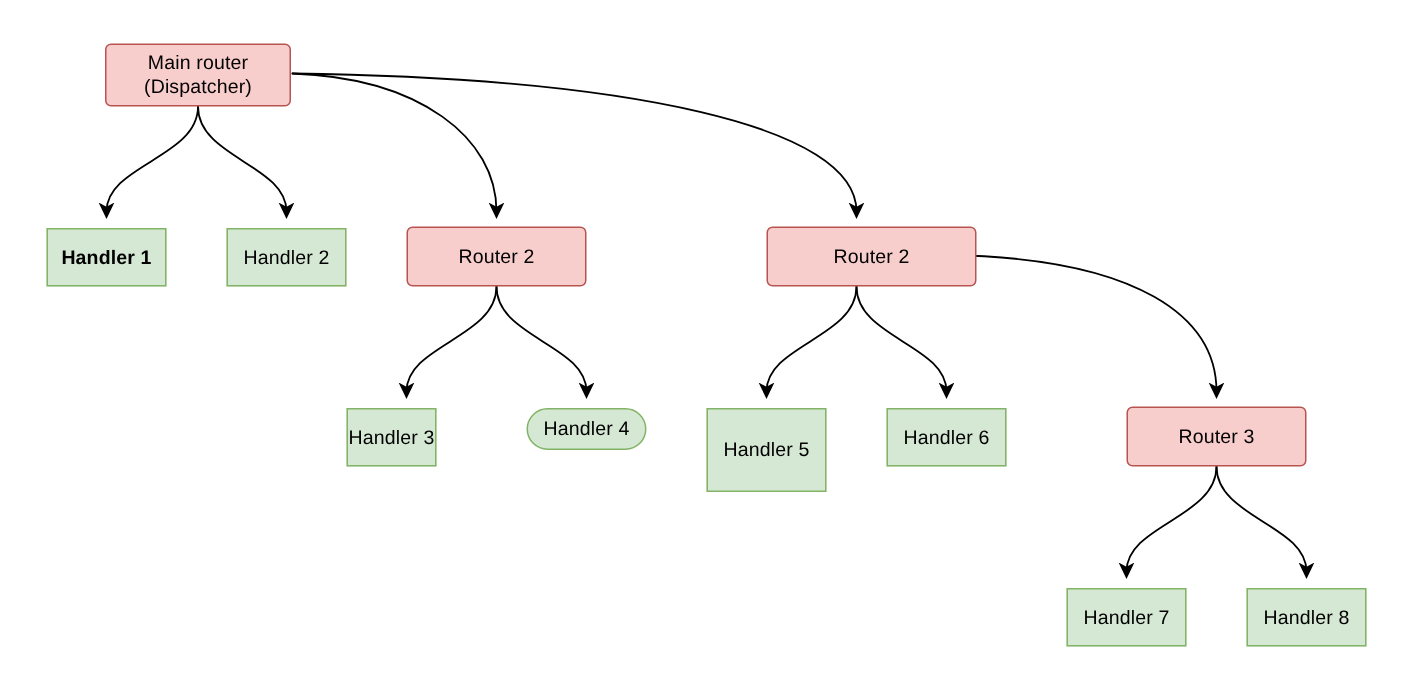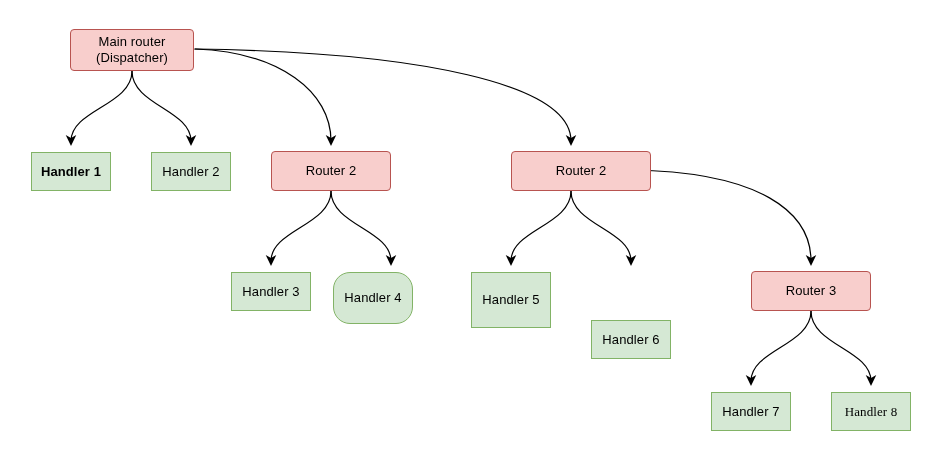--- a/index.html
+++ b/index.html
@@ -73,22 +73,22 @@
       </g>
   </svg>
 
   <div id="nodes-group">
       <div class="node node-router" style="left: 70px; top: 29px; width: 124px; height: 42px;"><span>Main router
 (Dispatcher)</span></div>
       <div class="node node-handler" style="left: 31px; top: 152px; width: 80px; height: 39px; font-weight: bold;"><span>Handler 1</span></div>
       <div class="node node-handler" style="left: 151px; top: 152px; width: 80px; height: 39px;"><span>Handler 2</span></div>
       <div class="node node-router" style="left: 271px; top: 151px; width: 120px; height: 40px;"><span>Router 2</span></div>
       <div class="node node-router" style="left: 511px; top: 151px; width: 140px; height: 40px;"><span>Router 2</span></div>
-      <div class="node node-handler" style="left: 231px; top: 272px; width: 80px; height: 39px;"><span>Handler 3</span></div>
-      <div class="node node-handler" style="left: 333px; top: 272px; width: 80px; height: 52px; border-radius: 17px;"><span>Handler 4</span></div>
+      <div class="node node-handler" style="left: 231px; top: 272px; width: 60px; height: 39px;"><span>Handler 3</span></div>
+      <div class="node node-handler" style="left: 351px; top: 272px; width: 80px; height: 28px; border-radius: 17px;"><span>Handler 4</span></div>
       <div class="node node-handler" style="left: 471px; top: 272px; width: 80px; height: 56px;"><span>Handler 5</span></div>
-      <div class="node node-handler" style="left: 591px; top: 272px; width: 80px; height: 39px; margin-top: 48px;"><span>Handler 6</span></div>
+      <div class="node node-handler" style="left: 591px; top: 272px; width: 80px; height: 39px;"><span>Handler 6</span></div>
       <div class="node node-router" style="left: 751px; top: 271px; width: 120px; height: 40px; align-items: center;"><span>Router 3</span></div>
       <div class="node node-handler" style="left: 711px; top: 392px; width: 80px; height: 39px;"><span>Handler 7</span></div>
-      <div class="node node-handler" style="left: 831px; top: 392px; width: 80px; height: 39px; font-family: Liberation Serif, serif;"><span>Handler 8</span></div>
+      <div class="node node-handler" style="left: 831px; top: 392px; width: 80px; height: 39px;"><span>Handler 8</span></div>
     </div>
 
 </div>
 
 </body></html>

